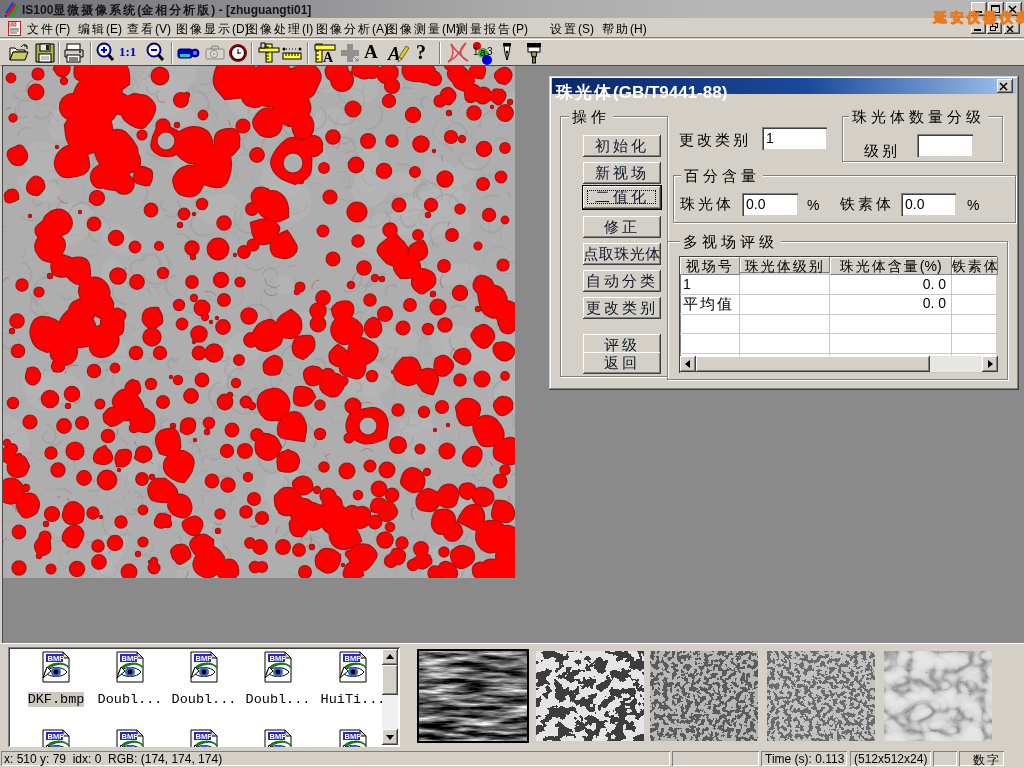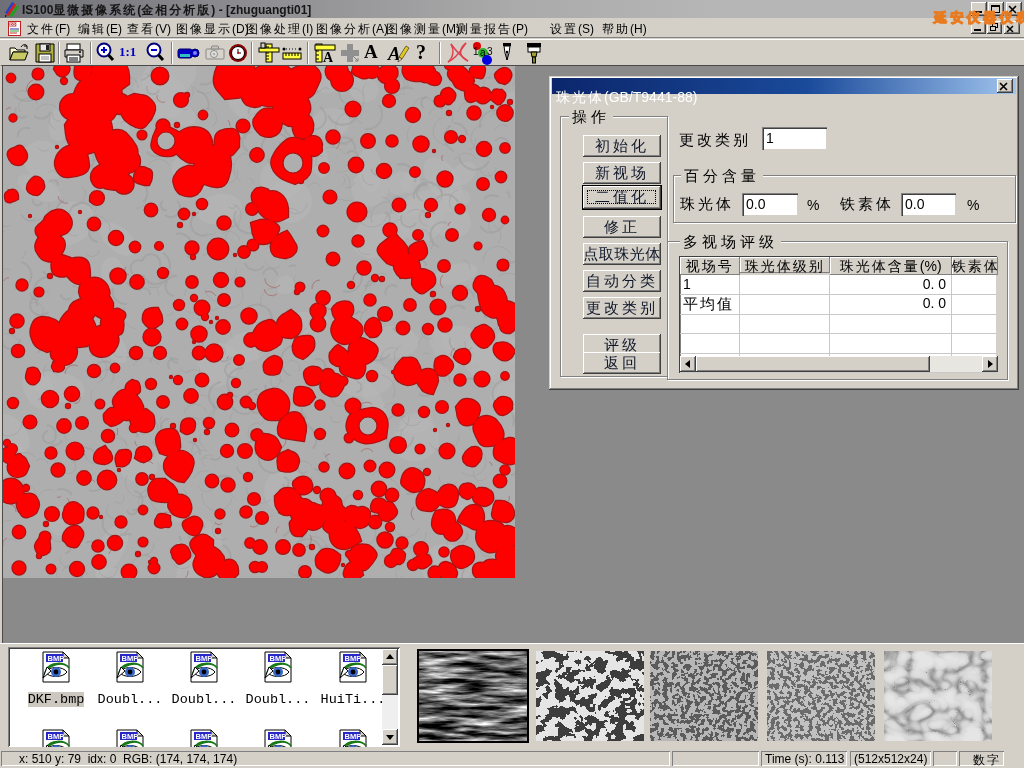--- a/index.html
+++ b/index.html
@@ -1784,41 +1784,46 @@
         <circle cx="314" cy="424" r="3"></circle>
         <circle cx="432" cy="364" r="1"></circle>
       </g>
       <circle cx="290" cy="97" r="10" fill="#aeaeae" stroke="#a81414" stroke-width="1.2"></circle>
       <circle cx="365" cy="360" r="9" fill="#aeaeae" stroke="#a81414" stroke-width="1.2"></circle>
       <circle cx="163" cy="75" r="9" fill="#aeaeae" stroke="#a81414" stroke-width="1.2"></circle>
     </svg></div>
 <div class="abs" style="left:934px;top:9px;width:86px;font-size:13px;font-weight:bold;color:#e87a20;letter-spacing:3.4px;white-space:nowrap;-webkit-text-stroke:1.2px #e87a20;text-shadow:0 0 1px #ffc080">延安仪器仪表</div>
 <div class="abs" style="left:549px;top:76px;width:470px;height:314px;background:#d4d0c8;box-shadow:inset -1px -1px 0 #404040,inset 1px 1px 0 #d4d0c8,inset -2px -2px 0 #808080,inset 2px 2px 0 #fff">
 <div class="abs" style="left:3px;top:2px;width:464px;height:16px;background:linear-gradient(90deg,#0b266b,#1a4a9a 55%,#a0c4ee)">
-<div class="abs" style="left:4px;top:11px;font-size:14px;font-weight:normal;color:#fff;white-space:nowrap"><span class="mi-c">珠光体</span>(GB/T9441-88)</div>
+<div class="abs" style="left:4px;top:3px;font-size:17px;font-weight:bold;color:#fff;white-space:nowrap"><span class="mi-c">珠光体</span>(GB/T9441-88)</div>
 <div class="winbtn" style="right:3px;top:1px;width:16px;height:14px"><svg width="14" height="12">
           <path d="M3 2 L10 9 M10 2 L3 9" stroke="#000" stroke-width="1.6"></path>
         </svg></div>
 </div>
 <div class="abs group" style="left:11px;top:40px;width:108px;height:261px">
       <div class="glabel" style="left:8px">操作</div>
 <div class="btn" style="top:18px;letter-spacing:3px">初始化</div>
 <div class="btn" style="top:45px;letter-spacing:3px">新视场</div>
 <div class="btn" style="top:99px;letter-spacing:3px">修正</div>
 <div class="btn" style="top:126px;letter-spacing:0.5px">点取珠光体</div>
 <div class="btn" style="top:153px;letter-spacing:3px">自动分类</div>
 <div class="btn" style="top:180px;letter-spacing:3px">更改类别</div>
 <div class="btn" style="top:217px;letter-spacing:3px">评级</div>
 <div class="btn" style="top:235px;letter-spacing:3px">返回</div>
 <div class="abs" style="left:21px;top:68px;width:80px;height:25px;background:#000"></div>
 <div class="btn" style="top:69px;left:22px;width:78px;height:23px;line-height:22px">二值化</div>
 <div class="abs" style="left:26px;top:73px;width:69px;height:14px;border:1px dotted #000"></div>
 </div>
 <div class="lbl" style="left:130px;top:55px">更改类别</div>
 <div class="field" style="left:213px;top:51px;width:65px;height:23px">1</div>
+<div class="abs group" style="left:293px;top:40px;width:161px;height:46px">
+      <div class="glabel" style="left:6px">珠光体数量分级</div>
+<div class="lbl" style="left:21px;top:25px">级别</div>
+<div class="field" style="left:74px;top:17px;width:56px;height:23px"></div>
+</div>
 <div class="abs group" style="left:124px;top:99px;width:343px;height:48px">
       <div class="glabel" style="left:7px">百分含量</div>
 <div class="lbl" style="left:6px;top:19px">珠光体</div>
 <div class="field" style="left:68px;top:17px;width:56px;height:23px">0.0</div>
 <div class="abs" style="left:133px;top:21px;font-size:14px">%</div>
 <div class="lbl" style="left:166px;top:19px">铁素体</div>
 <div class="field" style="left:227px;top:17px;width:55px;height:23px">0.0</div>
 <div class="abs" style="left:293px;top:21px;font-size:14px">%</div>
 </div>
 <div class="abs group" style="left:118px;top:165px;width:341px;height:139px">
@@ -2034,18 +2039,18 @@
       <rect width="108" height="90" filter="url(#t3)"></rect>
     </svg>
     <svg class="abs" style="left:767px;top:8px;" width="108" height="90">
       <rect width="108" height="90" filter="url(#t4)"></rect>
     </svg>
     <svg class="abs" style="left:884px;top:8px;" width="108" height="90">
       <rect width="108" height="90" filter="url(#t5)"></rect>
     </svg>
   </div>
 <div class="abs" style="left:0;top:749px;width:1024px;height:19px;background:#d4d0c8">
-<div class="abs" style="left:1px;top:2px;width:669px;height:15px;box-shadow:inset 1px 1px 0 #808080,inset -1px -1px 0 #fff;font-size:12px;padding:1px 0 0 18px;white-space:nowrap;overflow:hidden">x: 510 y: 79&nbsp;&nbsp;idx: 0&nbsp;&nbsp;RGB: (174, 174, 174)</div>
+<div class="abs" style="left:1px;top:2px;width:669px;height:15px;box-shadow:inset 1px 1px 0 #808080,inset -1px -1px 0 #fff;font-size:12px;padding:1px 0 0 3px;white-space:nowrap;overflow:hidden">x: 510 y: 79&nbsp;&nbsp;idx: 0&nbsp;&nbsp;RGB: (174, 174, 174)</div>
 <div class="abs" style="left:672px;top:2px;width:87px;height:15px;box-shadow:inset 1px 1px 0 #808080,inset -1px -1px 0 #fff;font-size:12px;padding:1px 0 0 4px;white-space:nowrap;overflow:hidden"></div>
 <div class="abs" style="left:761px;top:2px;width:86px;height:15px;box-shadow:inset 1px 1px 0 #808080,inset -1px -1px 0 #fff;font-size:12px;padding:1px 0 0 4px;white-space:nowrap;overflow:hidden">Time (s): 0.113</div>
 <div class="abs" style="left:850px;top:2px;width:81px;height:15px;box-shadow:inset 1px 1px 0 #808080,inset -1px -1px 0 #fff;font-size:12px;padding:1px 0 0 4px;white-space:nowrap;overflow:hidden">(512x512x24)</div>
 <div class="abs" style="left:933px;top:2px;width:24px;height:15px;box-shadow:inset 1px 1px 0 #808080,inset -1px -1px 0 #fff;font-size:12px;padding:1px 0 0 4px;white-space:nowrap;overflow:hidden"></div>
 <div class="abs" style="left:959px;top:2px;width:45px;height:15px;box-shadow:inset 1px 1px 0 #808080,inset -1px -1px 0 #fff;font-size:12px;padding:1px 0 0 14px;white-space:nowrap;overflow:hidden"><span class="mi-c">数字</span></div>
 </div>
 </body></html>

